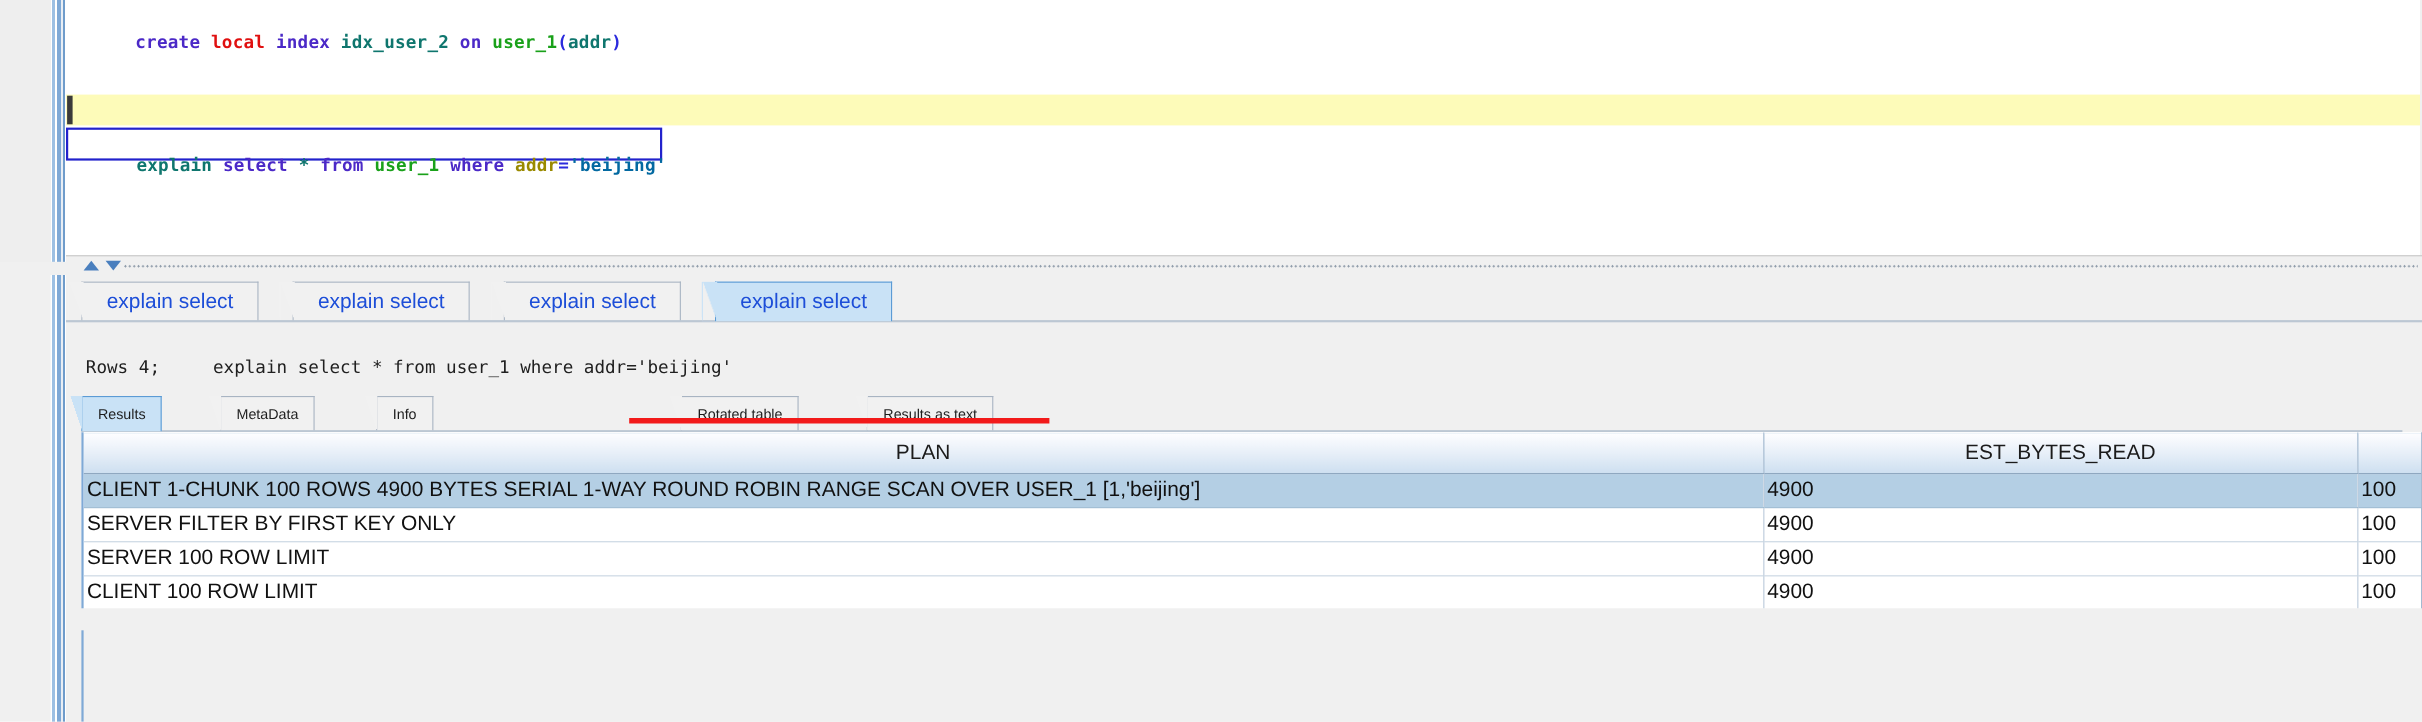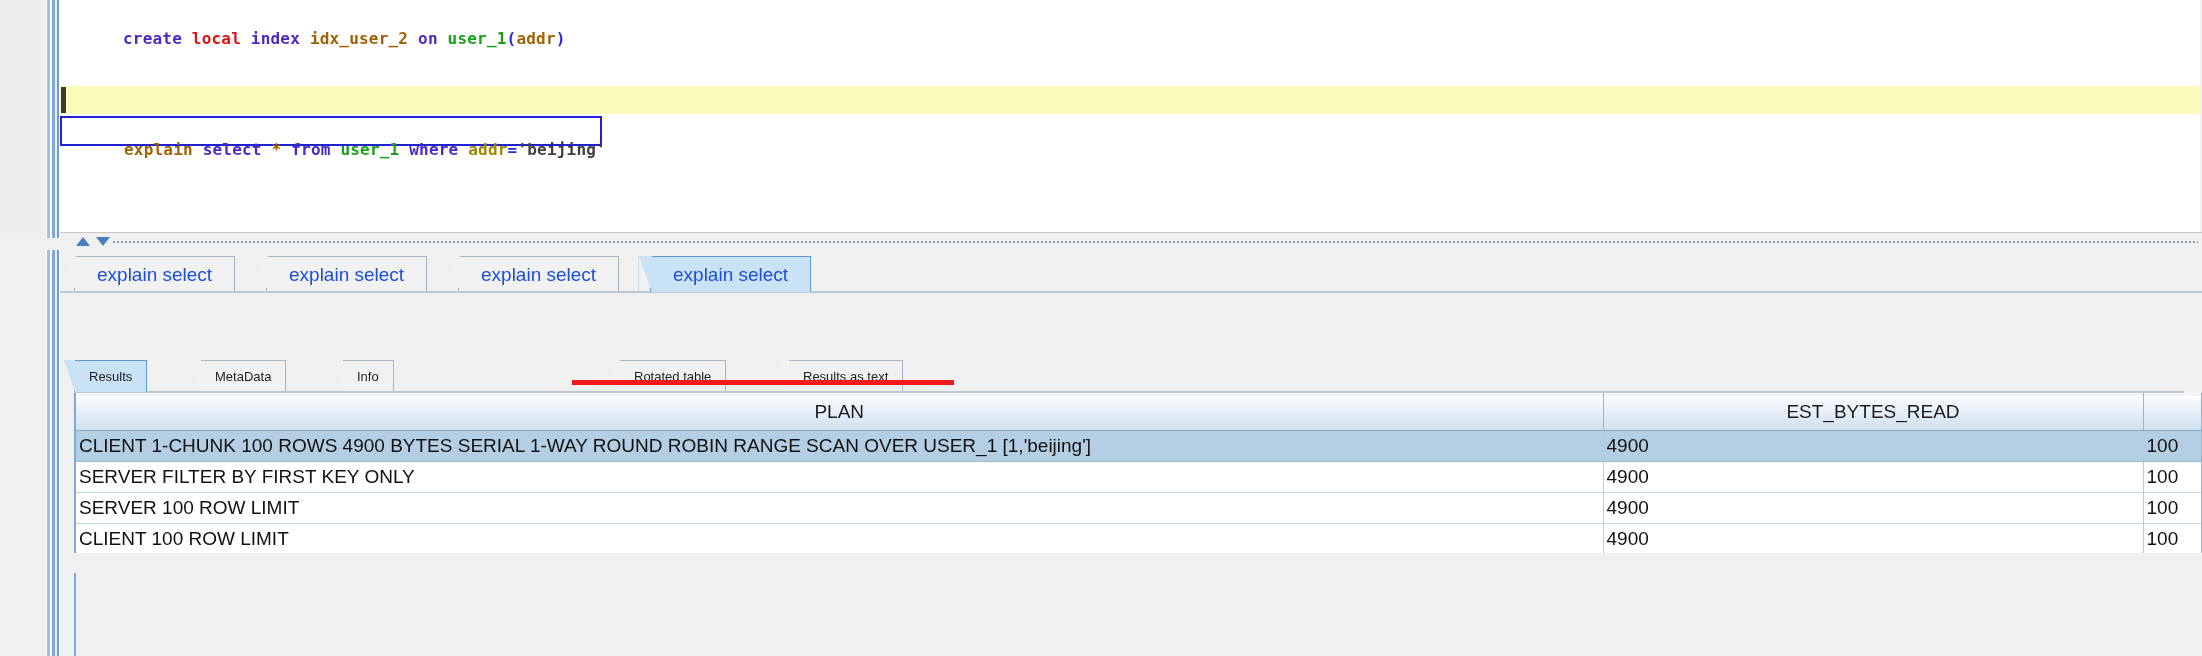--- a/index.html
+++ b/index.html
@@ -98,25 +98,25 @@
     height: 30px;
     border: 2px solid #2222cc;
     background: #ffffff;
     box-sizing: border-box;
   }
   .stmt-box .code-line { top: 3px; left: 3px; }
 
   
   .kw      { color: #4b29c7; }       
   .kw-red  { color: #e01010; }       
-  .ident   { color: #a16207; }       
+  .ident   { color: #0f766e; }       
   .tbl     { color: #1aa11a; }       
   .col     { color: #9a8a00; }       
   .op      { color: #2b2bdd; }       
-  .str     { color: #404040; }       
+  .str     { color: #0369a1; }       
   .punct   { color: #2b2bdd; }
 
   
   .splitter {
     position: absolute;
     left: 60px;
     top: 232px;
     width: 2142px;
     height: 18px;
     background: #f0f0f0;
@@ -374,20 +374,21 @@
     <div class="lower-body">
 
       <div class="tabstrip">
         <div class="tab" style="left:14px;"><span>explain select</span></div>
         <div class="tab" style="left:206px;"><span>explain select</span></div>
         <div class="tab" style="left:398px;"><span>explain select</span></div>
         <div class="tab active" style="left:590px;"><span>explain select</span></div>
       </div>
       <div class="tabstrip-underline"></div>
 
+      <div class="rows-line"><span>Rows 4;</span><span>     </span><span>explain select * from user_1 where addr='beijing'</span></div>
 
       <div class="subtabstrip">
         <div class="subtab active" style="left:0px;"><span>Results</span></div>
         <div class="subtab" style="left:126px;"><span>MetaData</span></div>
         <div class="subtab" style="left:268px;"><span>Info</span></div>
         <div class="subtab" style="left:350px;margin-top:40px;"><span>Overview / Charts</span></div>
         <div class="subtab" style="left:545px;"><span>Rotated table</span></div>
         <div class="subtab" style="left:714px;text-align:right;"><span>Results as text</span></div>
       </div>
       <div class="subtab-underline"></div>

